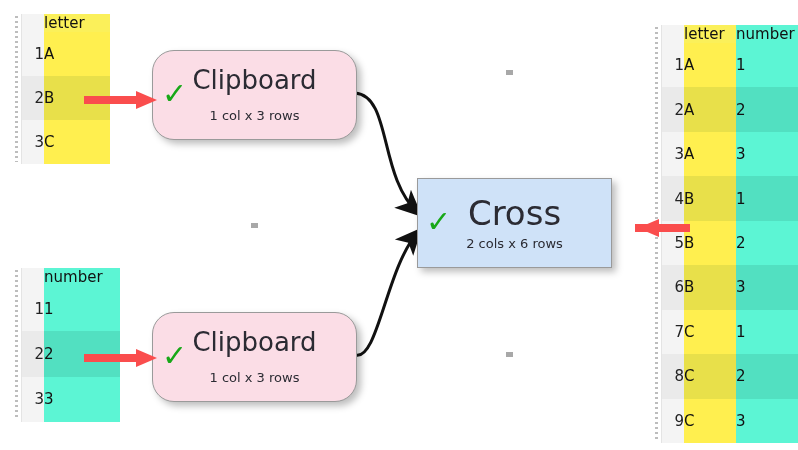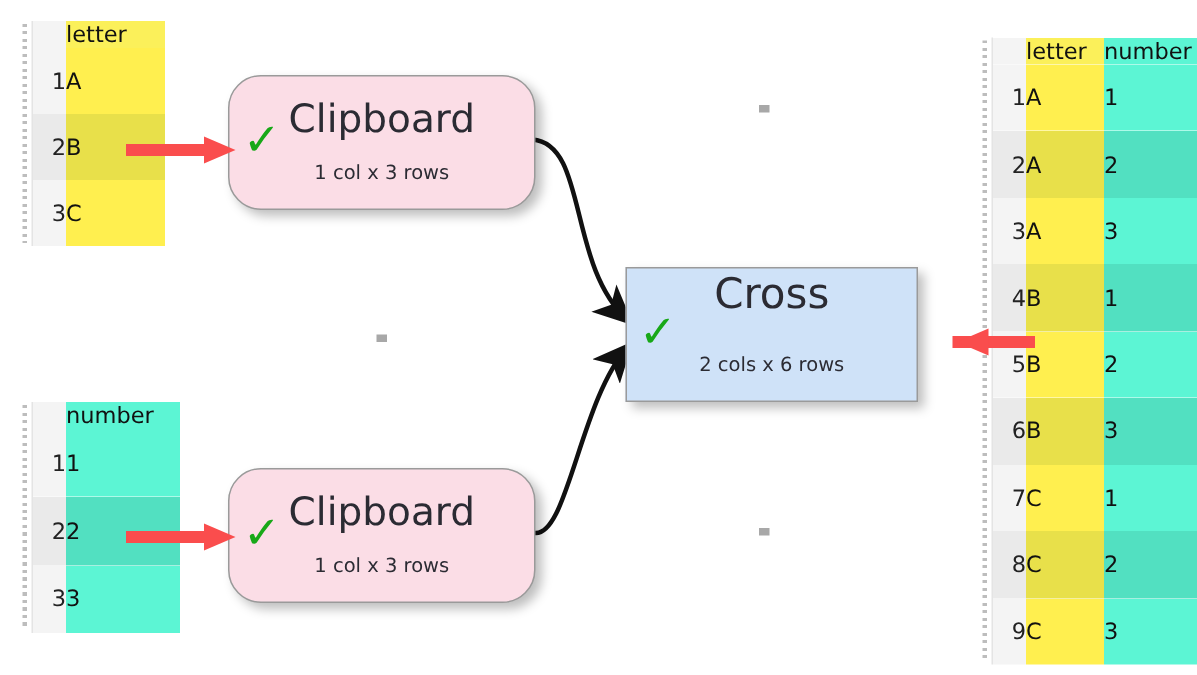--- a/index.html
+++ b/index.html
@@ -315,21 +315,21 @@
   </div>
 
   <div class="node node-clipboard" style="left:152px; top:312px; width:205px; height:90px;">
     <div class="node-check" style="left:9px; top:28px;">✓</div>
     <div class="node-title" style="top:14px; font-size:26px;">Clipboard</div>
     <div class="node-sub" style="top:57px;">1 col x 3 rows</div>
   </div>
 
   <div class="node node-cross" style="left:417px; top:178px; width:195px; height:90px;">
     <div class="node-check" style="left:8px; top:28px;">✓</div>
-    <div class="node-title" style="top:0; font-size:28px;">Cross</div>
+    <div class="node-title" style="top:14px; font-size:34px;">Cross</div>
     <div class="node-sub" style="top:57px;">2 cols x 6 rows</div>
   </div>
 
   <svg id="redarrows" viewBox="0 0 798 450">
     <g>
       <rect x="84" y="96" width="55" height="8" fill="#fa4d4d"></rect>
       <path d="M136,91 L157,100 L136,109 Z" fill="#fa4d4d"></path>
     </g>
     <g>
       <rect x="84" y="354" width="55" height="8" fill="#fa4d4d"></rect>

